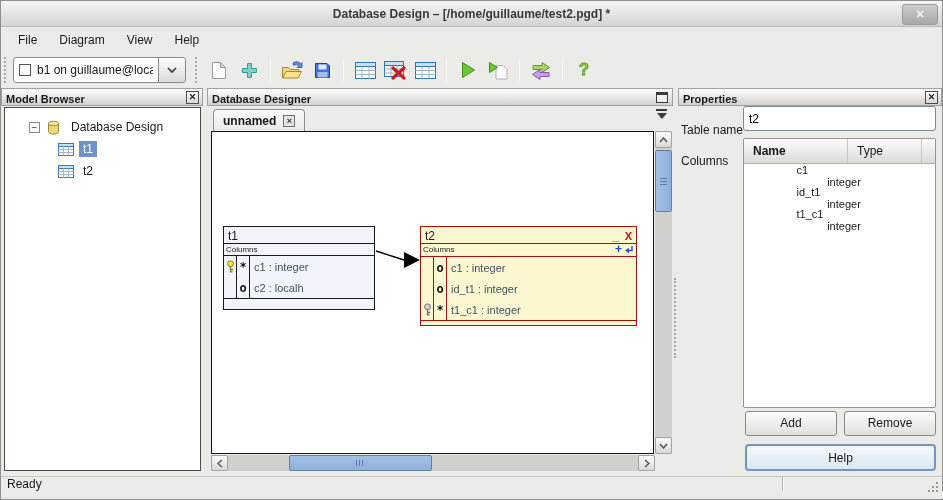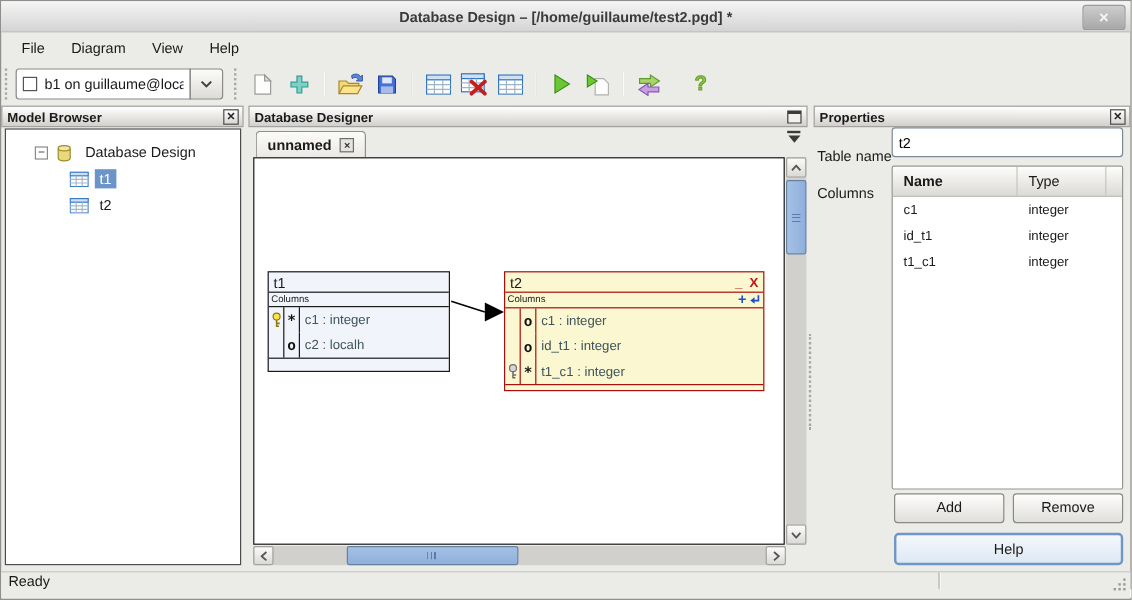--- a/index.html
+++ b/index.html
@@ -118,21 +118,21 @@
     background:#fff; border:1px solid #7c8a96; border-radius:3px; font-size:12px;
     padding:0 5px; font-family:"Liberation Sans", sans-serif; }
   .p-grid { position:absolute; left:65px; right:6px; top:50px; bottom:66px;
     background:#fff; border:1px solid #979591; border-radius:2px; overflow:hidden; }
   .g-head { display:flex; height:25px; background:linear-gradient(#fdfdfc,#dcdad5);
     border-bottom:1px solid #b3b1ad; font-size:12px; }
   .g-head > div { padding:5px 0 0 9px; border-right:1px solid #c7c5c1; }
   .g-h-name { width:104px;font-weight:bold; }
   .g-h-type { flex:1; }
   .g-h-stub { width:13px; border-right:none !important; }
-  .g-row { display:flex; height:22px; font-size:11px; align-items:center; }
+  .g-row { display:flex; height:22px; font-size:11px; align-items:center;flex-direction:column; }
   .g-c-name { width:104px; padding-left:9px; }
   .g-c-type { flex:1; padding-left:9px; }
   .p-btn { position:absolute; height:25px; font-size:12px; text-align:center; line-height:23px;
     background:linear-gradient(#fdfdfc,#e1dfdb); border:1px solid #8a8a86; border-radius:3px; }
   .btn-add { left:67px; top:323px; width:92px; }
   .btn-remove { right:6px; top:323px; width:92px; }
   .btn-apply { left:67px; right:6px; top:356px; height:27px; line-height:25px;
     background:linear-gradient(#f4f8fc,#dde8f4); border:2px solid #7096c8; position:absolute;
     font-size:12px; text-align:center; border-radius:4px; }
   

